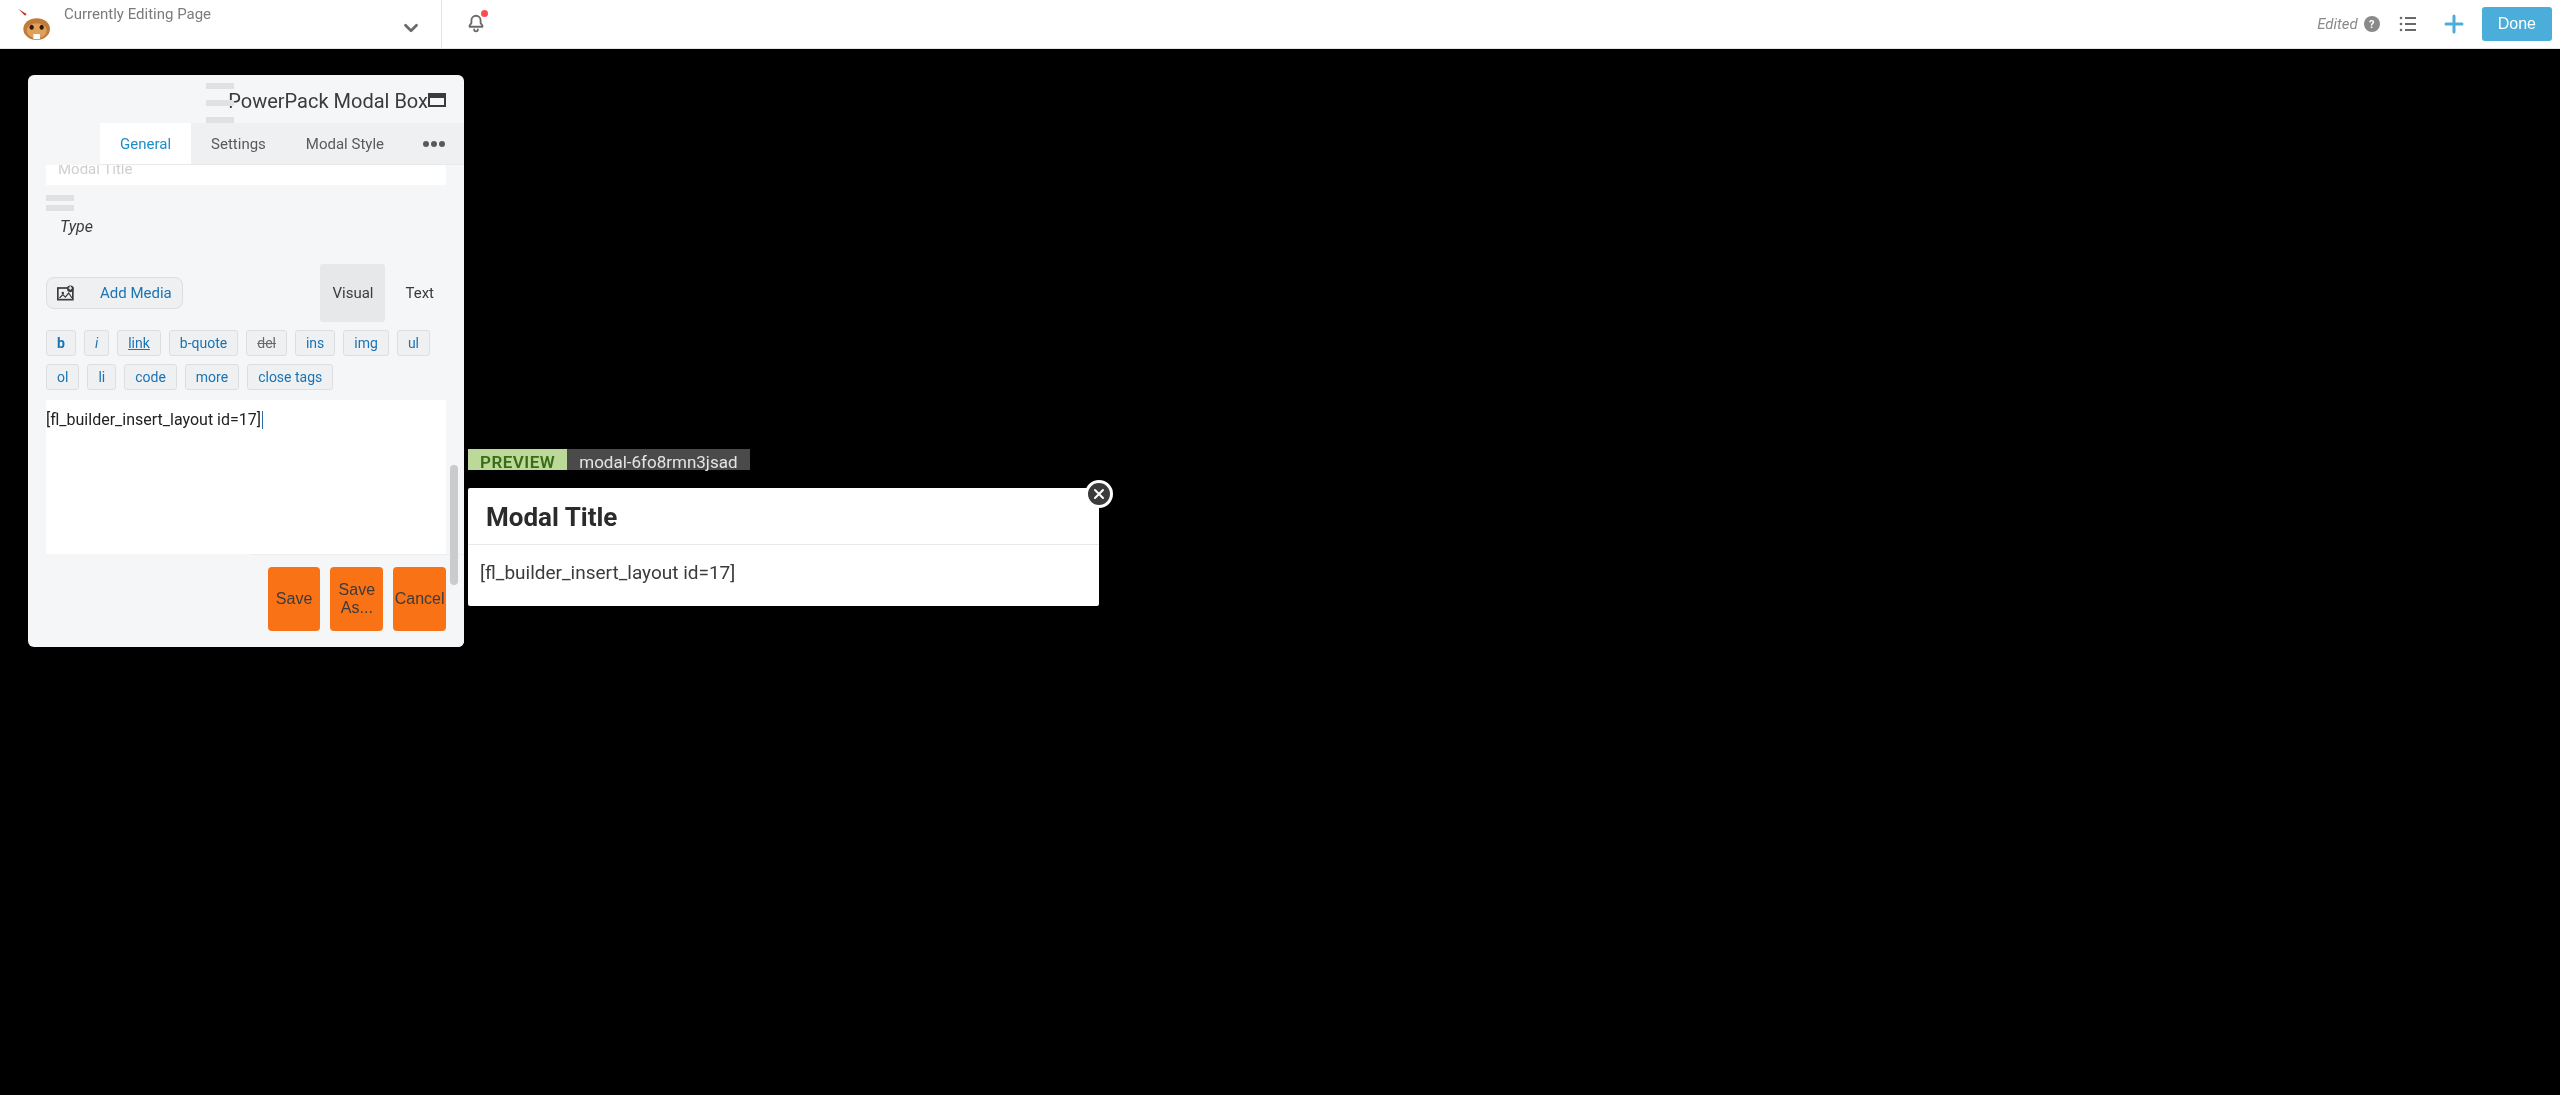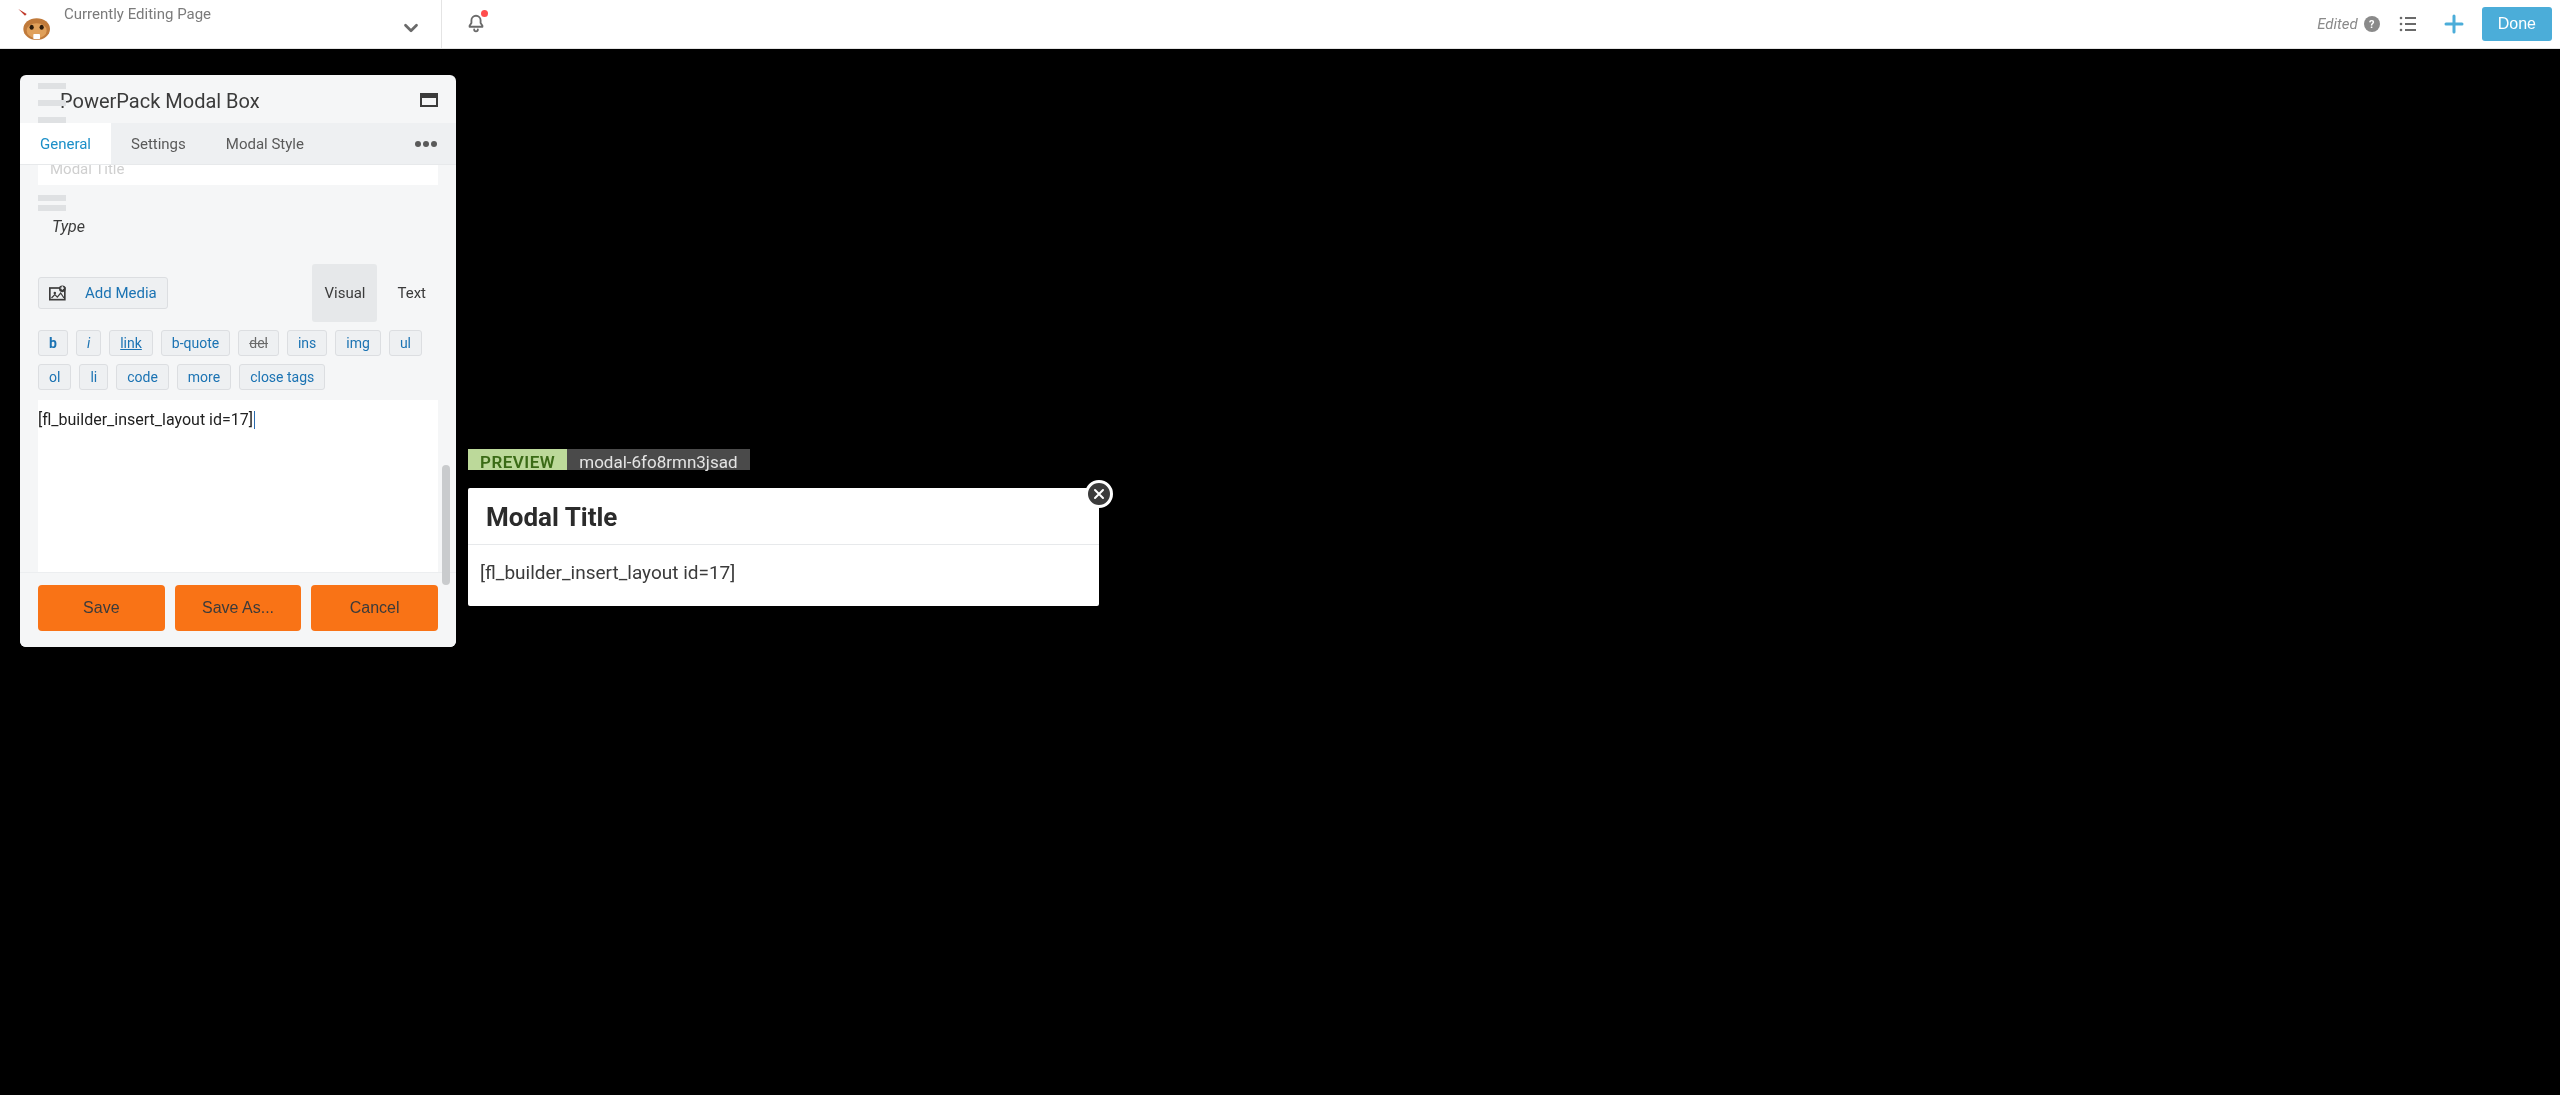--- a/index.html
+++ b/index.html
@@ -15,40 +15,40 @@
   .bell-wrap { width:40px; height:40px; display:flex; align-items:center; justify-content:center; position:relative; margin-left:14px; cursor:pointer; }
   .bell-dot { position:absolute; top:6px; right:8px; width:7px; height:7px; background:#ff4d4d; border-radius:50%; }
   .topbar-right { margin-left:auto; display:flex; align-items:center; padding-right:8px; gap:10px; }
   .edited-label { font-style:italic; color:#8a8a8a; font-size:15px; display:flex; align-items:center; gap:6px; }
   .help-circle { width:16px; height:16px; border-radius:50%; background:#8a8a8a; color:#fff; font-size:11px; display:flex; align-items:center; justify-content:center; font-style:normal; font-weight:bold;}
   .icon-btn { width:36px; height:36px; display:flex; align-items:center; justify-content:center; cursor:pointer; border-radius:3px; }
   .done-btn { background:#4badd9; color:#fff; font-size:16px; padding:8px 16px; border-radius:3px; cursor:pointer; border:none; }
   
   .canvas { position:absolute; top:49px; left:0; right:0; bottom:0; background:#000; }
   
-  .panel { position:absolute; top:75px; left:20px; width:436px; background:#f5f6f7; border-radius:6px; box-shadow:0 8px 30px rgba(0,0,0,0.25); display:flex; flex-direction:column; height:572px; overflow:hidden; }
+  .panel { position:absolute; top:75px; left:28px; width:436px; background:#f5f6f7; border-radius:6px; box-shadow:0 8px 30px rgba(0,0,0,0.25); display:flex; flex-direction:column; height:572px; overflow:hidden;align-items:flex-end; }
   .panel-header { padding:14px 18px 10px 18px; display:flex; align-items:center; position:relative; }
   .drag-handle { width:28px; height:40px; display:flex; flex-direction:column; justify-content:space-between; margin-right:4px; margin-top:2px; position:absolute; left:18px; top:6px;}
   .drag-handle span { display:block; width:28px; height:6px; background:#dfe1e3; }
   .panel-title { font-size:20px; color:#3b3b3b; font-weight:400; margin-left:22px; }
   .panel-window-icon { margin-left:auto; cursor:pointer; }
   .panel-tabs { display:flex; border-bottom:1px solid #e7e9eb; background:#eef0f2; }
   .panel-tab { padding:12px 20px 11px; font-size:15px; color:#5a5a5a; cursor:pointer; background:#eef0f2; }
   .panel-tab.active { color:#1b8fc8; background:#fff; }
   .panel-tab-more { margin-left:auto; display:flex; align-items:center; padding:0 18px; cursor:pointer; }
   .panel-body { flex:1; display:flex; flex-direction:column; position:relative; }
   .field-cutoff { height:20px; background:#fff; margin:0 18px; position:relative; overflow:hidden; display:flex; align-items:center; padding-left:12px;}
   .field-cutoff-label { color:#cfcfcf; font-size:15px; pointer-events:none; position:relative; top:-6px;}
   .section-drag { width:28px; height:16px; display:flex; flex-direction:column; justify-content:space-between; margin-left:18px; margin-top:10px;}
   .section-drag span { display:block; width:28px; height:6px; background:#dfe1e3; }
   .section-label { font-size:16px; color:#3b3b3b; margin:6px 0 10px 32px;font-style:italic; }
   .select-box { margin:0 18px; background:#fff; border:1px solid #e2e4e6; border-radius:4px; padding:14px 14px; display:flex; align-items:center; cursor:pointer; }
   .select-value { font-size:15px; color:#3b3b3b; flex:1; }
   .editor-topbar { display:flex; align-items:center; margin:18px 18px 8px 18px; gap:8px; }
-  .add-media-btn { display:flex; align-items:center; gap:16px; background:#eef0f2; border:1px solid #dcdee1; padding:6px 10px; border-radius:3px; cursor:pointer; }
+  .add-media-btn { display:flex; align-items:center; gap:23px; background:#eef0f2; border:1px solid #dcdee1; padding:6px 10px; border-radius:8px; cursor:pointer; }
   .add-media-label { color:#1b73b3; font-size:15px; }
   .editor-modes { margin-left:auto; display:flex; gap:8px; }
   .mode-btn { padding:20px 12px; font-size:15px; color:#3b3b3b; cursor:pointer; border-radius:3px; }
   .mode-btn.active { background:#e6e8ea; }
   .quicktags { display:flex; flex-wrap:wrap; gap:8px; margin:0 18px 10px 18px; }
   .qt-btn { background:#eef0f2; border:1px solid #dcdee1; padding:4px 10px; border-radius:3px; font-size:14px; color:#1b73b3; cursor:pointer; font-family:inherit; }
   .qt-btn.bold { font-weight:bold; color:#1b73b3;}
   .qt-btn.italic { font-style:italic; }
   .qt-btn.underline { text-decoration:underline; }
   .qt-btn.strike { text-decoration:line-through; color:#6a6a6a;}

